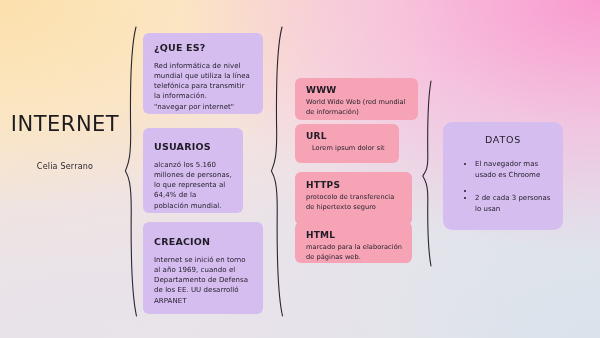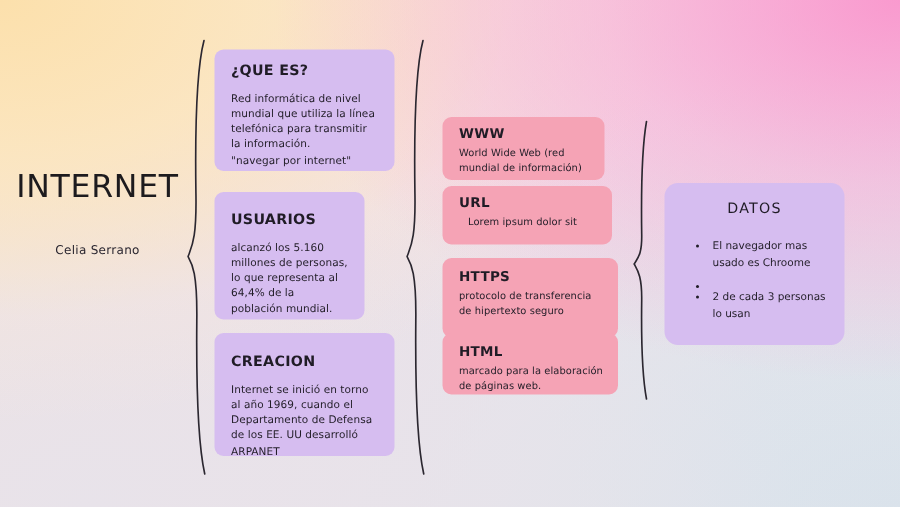--- a/index.html
+++ b/index.html
@@ -153,31 +153,31 @@
     <div class="card-title">¿QUE ES?</div>
     <div class="card-body" style="white-space:pre-line;">Red informática de nivel mundial que utiliza la línea telefónica para transmitir la información.
 "navegar por internet"</div>
   </div>
 
   <div class="card purple pad-u" style="left:143px; top:128px; width:100px; height:85px;">
     <div class="card-title">USUARIOS</div>
     <div class="card-body">alcanzó los 5.160 millones de personas, lo que representa al 64,4% de la población mundial.</div>
   </div>
 
-  <div class="card purple pad-c" style="left:143px; top:222px; width:120px; height:82px;">
+  <div class="card purple pad-c" style="left:143px; top:222px; width:120px; height:92px;">
     <div class="card-title">CREACION</div>
     <div class="card-body">Internet se inició en torno al año 1969, cuando el Departamento de Defensa de los EE. UU desarrolló ARPANET</div>
   </div>
 
-  <div class="card pink pad-www" style="left:295px; top:78px; width:108px; height:42px;">
+  <div class="card pink pad-www" style="left:295px; top:78px; width:123px; height:42px;">
     <div class="card-title">WWW</div>
     <div class="card-body">World Wide Web (red mundial de información)</div>
   </div>
 
-  <div class="card pink pad-url" style="left:295px; top:124px; width:113px; height:39px;">
+  <div class="card pink pad-url" style="left:295px; top:124px; width:104px; height:39px;">
     <div class="card-title">URL</div>
     <div class="card-body indent">Lorem ipsum dolor sit</div>
   </div>
 
   <div class="card pink pad-https" style="left:295px; top:172px; width:117px; height:53px;">
     <div class="card-title">HTTPS</div>
     <div class="card-body"> protocolo de transferencia de hipertexto seguro</div>
   </div>
 
   <div class="card pink pad-html" style="left:295px; top:222px; width:117px; height:41px;">

